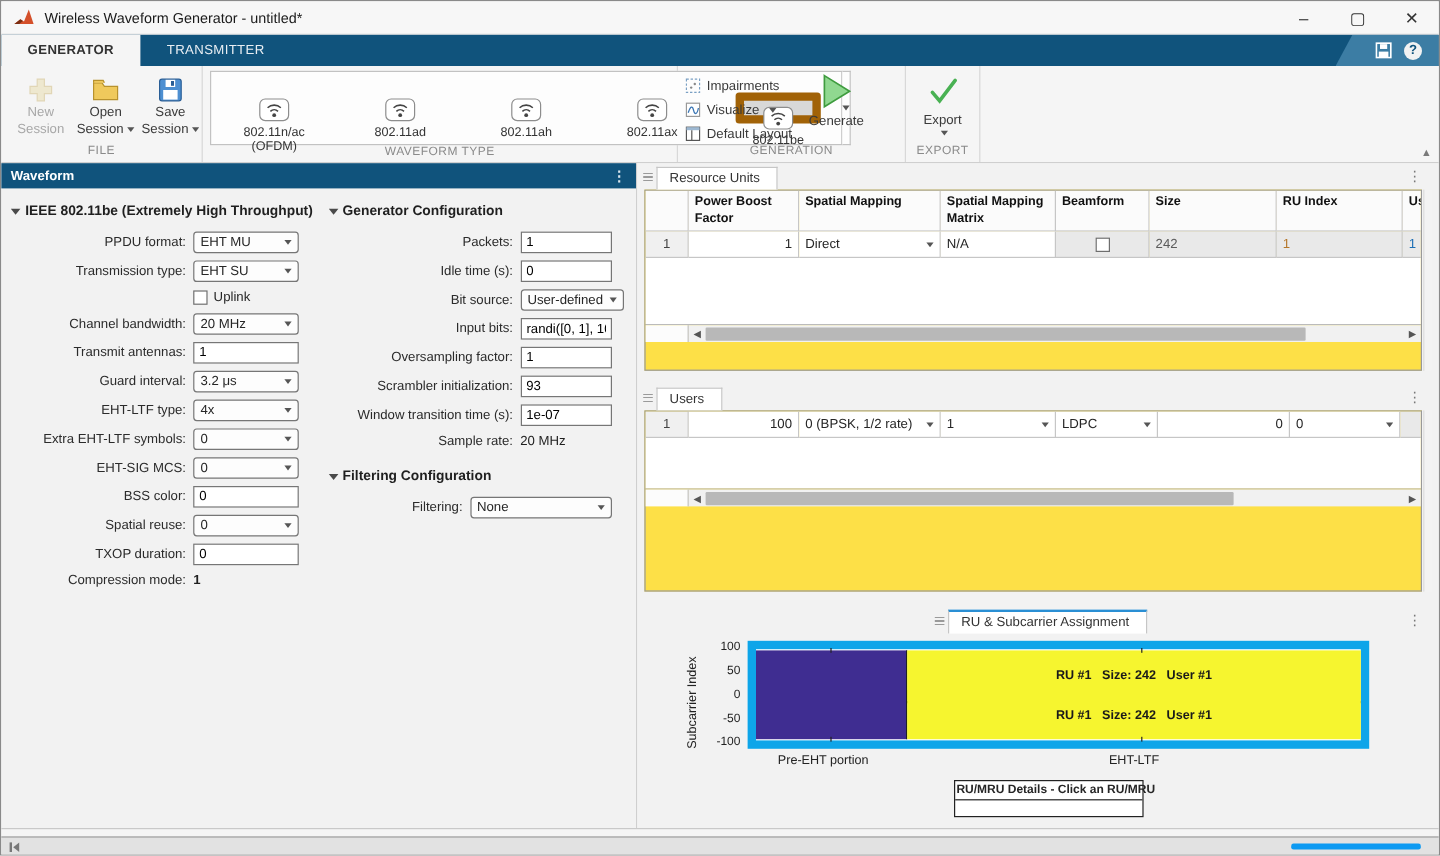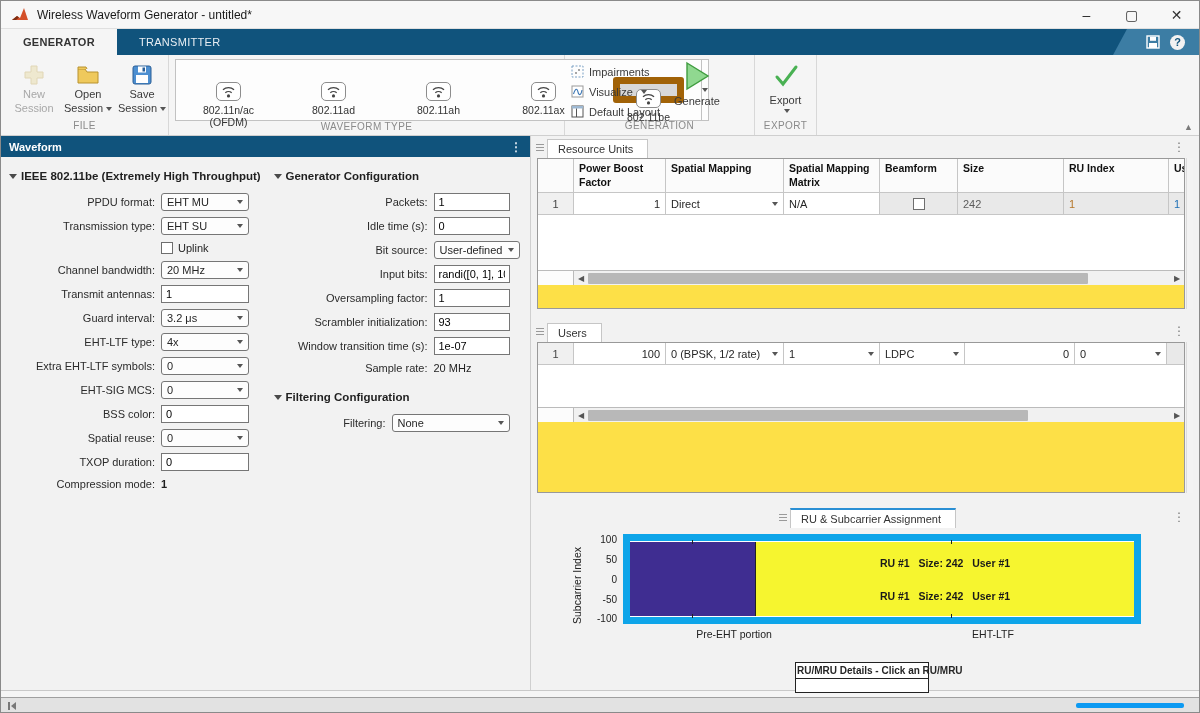--- a/index.html
+++ b/index.html
@@ -101,22 +101,22 @@
   .ytick { position:absolute; right:0; transform:translateY(-50%); font-size:10px; color:#222; }
   .yticks { position:absolute; left:46px; top:6px; width:36px; height:90px; }
   .plot { position:absolute; left:88px; top:6px; width:518px; height:90px; border:7px solid #0ea5e9; background:#fff; }
   .band { position:absolute; left:0; width:100%; height:41px; display:flex; }
   .band.top { top:1px; } .band.bot { bottom:1px; }
   .blk-purple { width:126px; height:100%; background:#3f2d91; border-right:1px solid #222; }
   .blk-yellow { flex:1; height:100%; background:#f6f52f; display:flex; align-items:center; justify-content:center; }
   .blk-label { font-size:10.5px; font-weight:600; color:#1a1a1a; white-space:pre; }
   .gapline { position:absolute; left:0; right:0; top:43px; height:2px; background:#e8e8e8; border-top:1px solid #555; border-bottom:1px solid #555; }
   .tickmark { position:absolute; width:1px; height:4px; background:#222; }
-  .xlab { position:absolute; top:100px; font-size:10.5px; color:#222; transform:translateX(-50%);margin-left:48px; }
-  .details { position:absolute; left:260px; top:122px; width:134px; border:1px solid #222; background:#fff;margin-top:12px; }
+  .xlab { position:absolute; top:100px; font-size:10.5px; color:#222; transform:translateX(-50%); }
+  .details { position:absolute; left:260px; top:122px; width:158px; border:1px solid #222; background:#fff; }
   .details-h { border-bottom:1px solid #222; font-size:10px; font-weight:bold; text-align:center; padding:2px 1px; white-space:nowrap; }
   .details-b { height:13px; }
 
   
   .statusbar { height:23px; }
   .status-top { height:7px; background:#f5f5f5; border-top:1px solid #c9c9c9; }
   .status-bot { position:relative; height:16px; background:#e2e2e2; border-top:1px solid #9f9f9f; display:flex; align-items:center; padding-left:7px; }
   .collapse-left { display:flex; align-items:center; gap:1px; }
   .collapse-left .bar { width:2px; height:8px; background:#787878; }
   .collapse-left .tri-left { width:0; height:0; border-top:4px solid transparent; border-bottom:4px solid transparent; border-right:5px solid #787878; }

